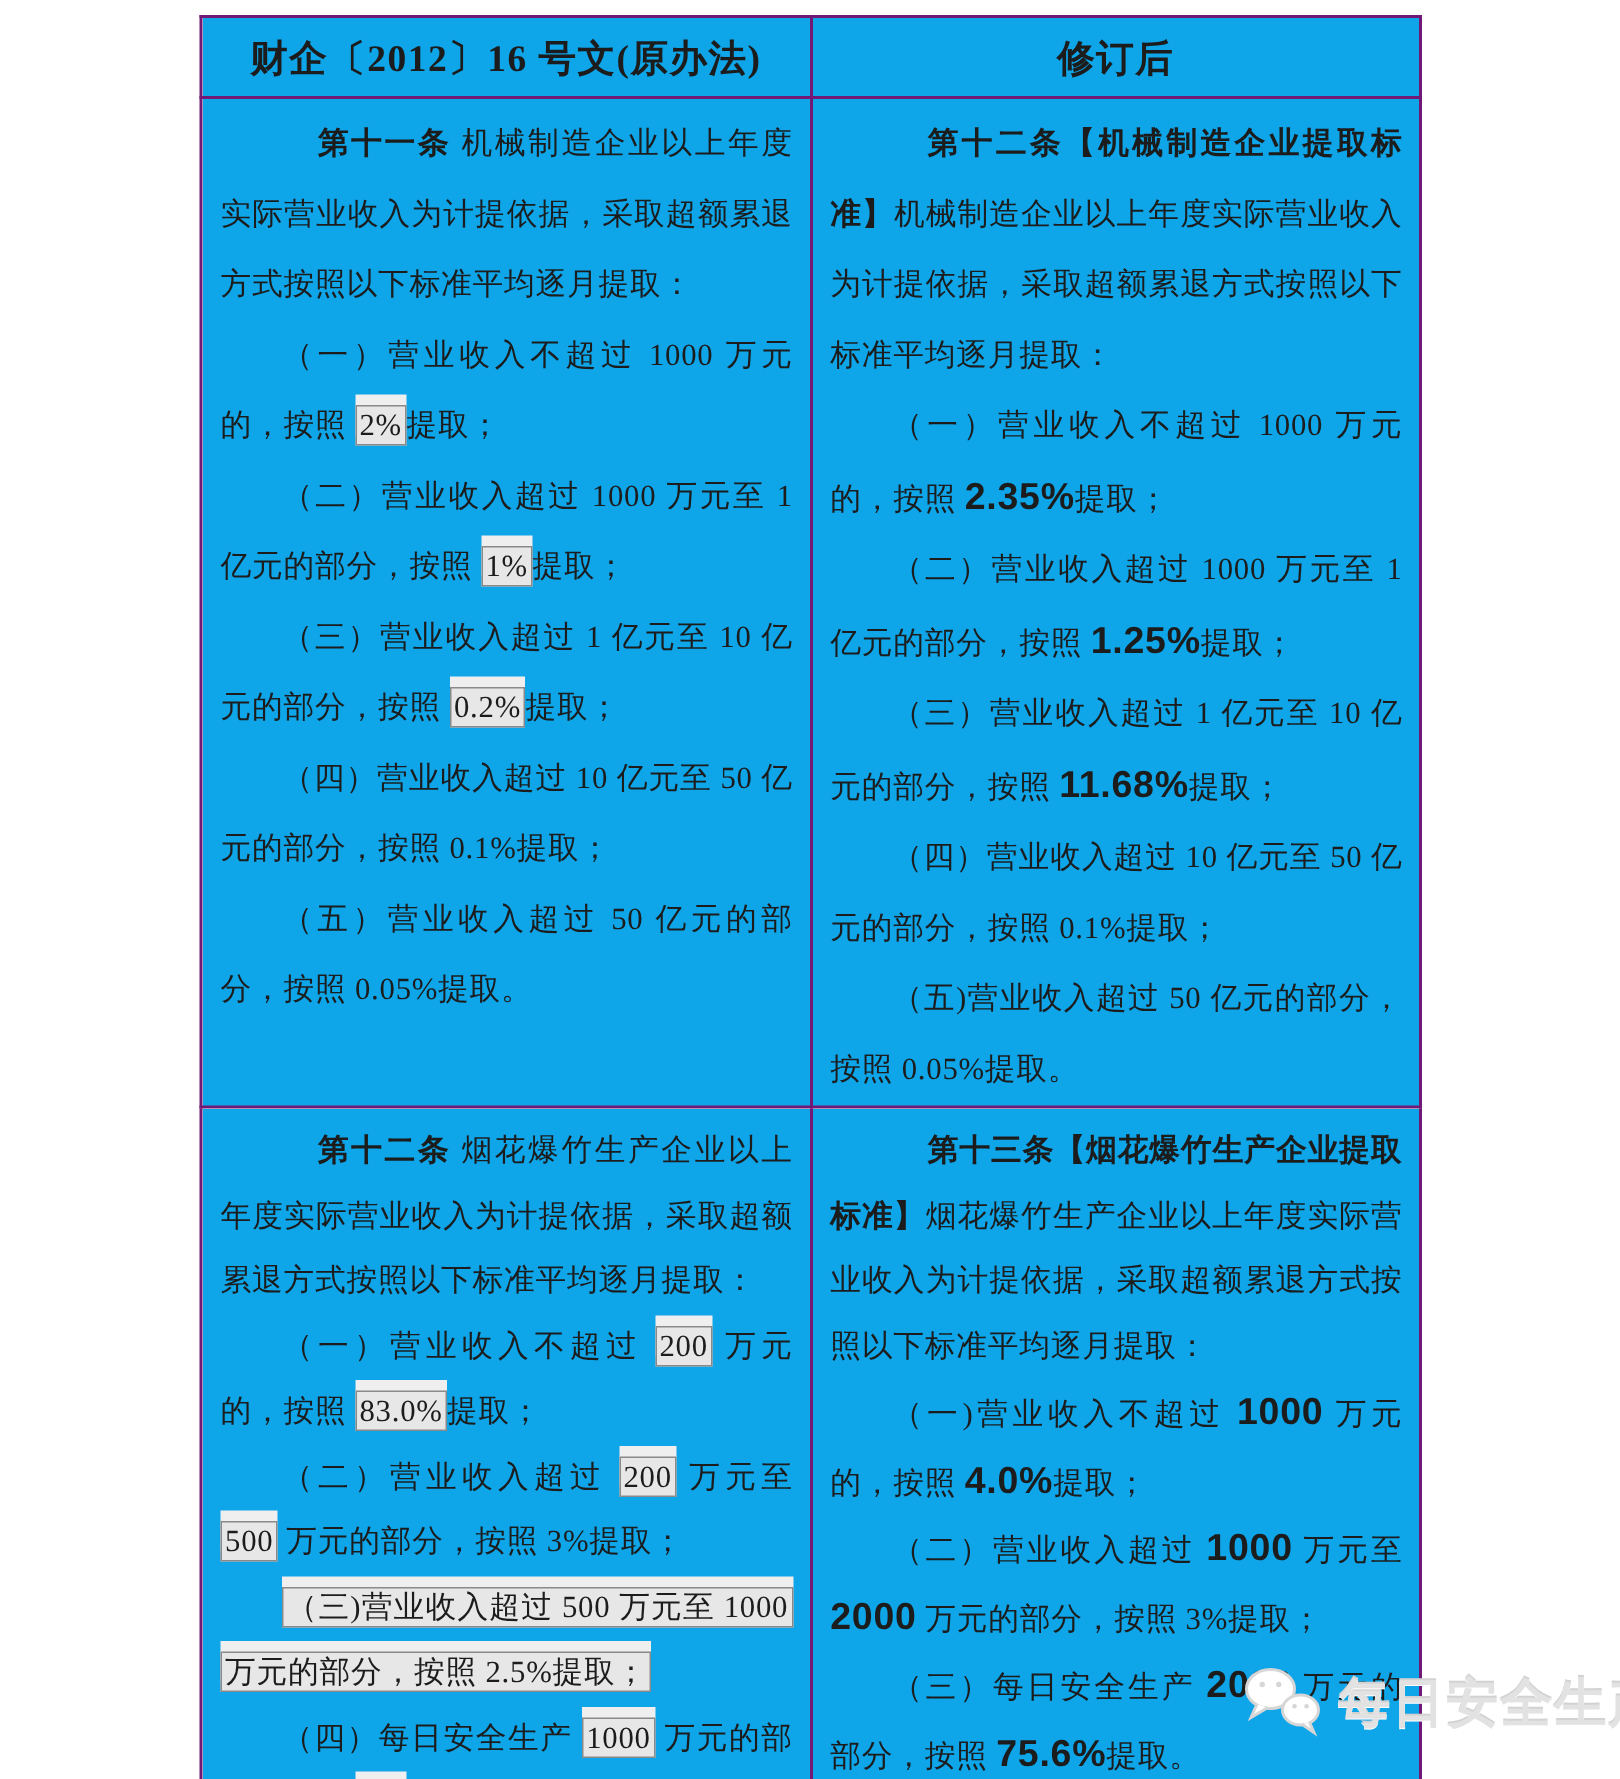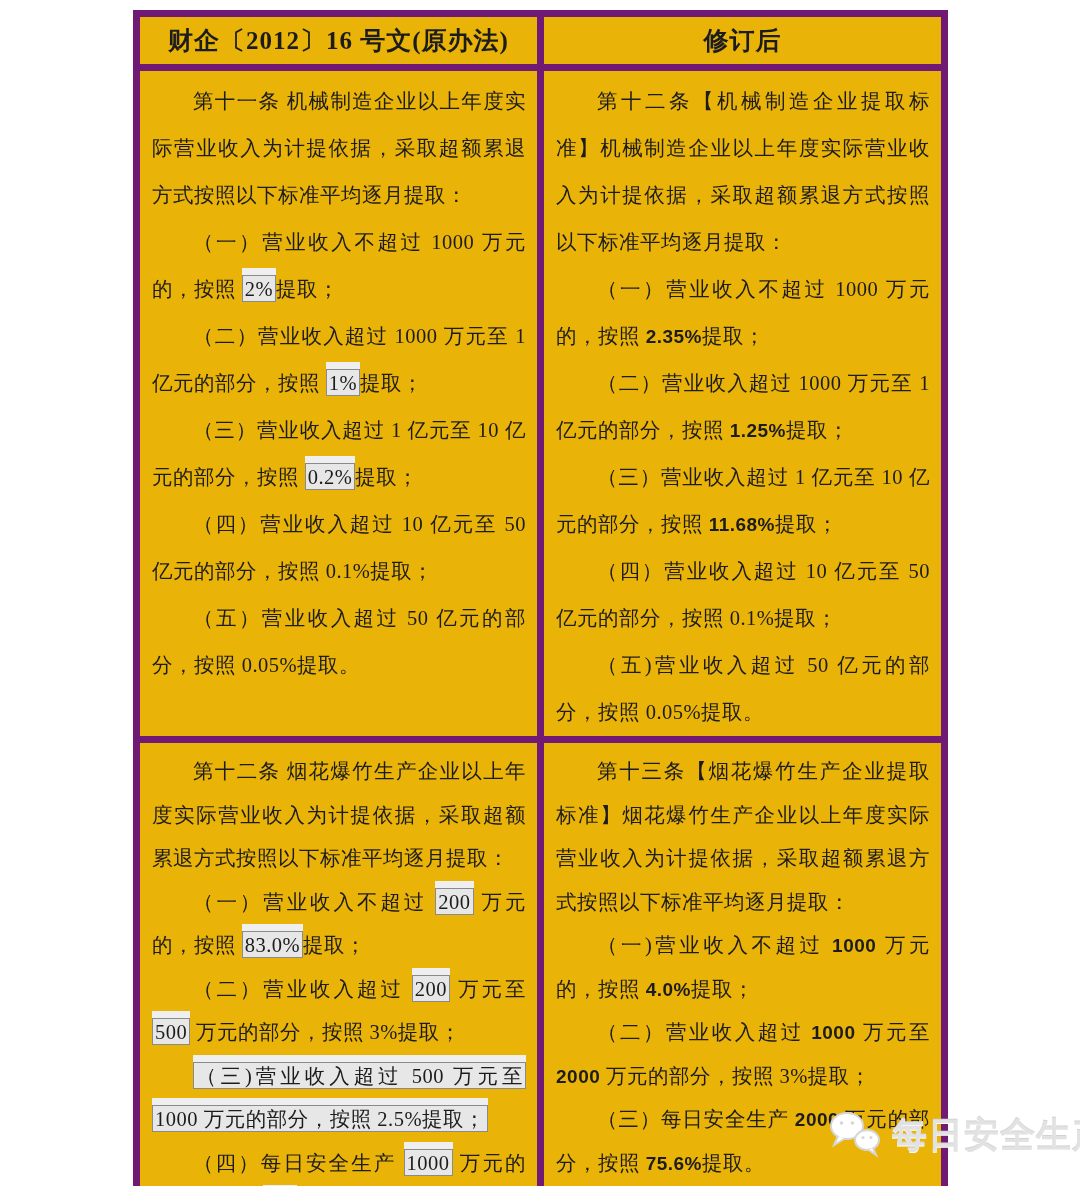--- a/index.html
+++ b/index.html
@@ -12,23 +12,23 @@
     overflow: hidden;
   }
   .doc-table {
     position: absolute;
     left: 133px; top: 10px;
     width: 815px; height: 1148px;
     border-collapse: collapse;
     table-layout: fixed;
   }
   .doc-table td {
-    border: 7px solid #701a75;
+    border: 2px solid #701a75;
     vertical-align: top;
-    background: #eab308;
+    background: #0ea5e9;
     overflow: hidden;
   }
   .hdr-cell {
     text-align: center;
     vertical-align: middle !important;
     font-weight: bold;
     font-size: 25px;
     letter-spacing: 1px;
     height: 54px;
   }
@@ -36,25 +36,25 @@
   .row2 td { height: 481px; }
   .cell { padding: 7px 11px 0 12px; }
   .row1 .cell p { line-height: 47px; }
   .row2 .cell p { line-height: 43.5px; }
   .cell p {
     font-size: 20.5px;
     text-align: justify;
     text-indent: 2em;
     letter-spacing: 0.5px;
   }
-  .run.bold { font-weight: normal; }
+  .run.bold { font-weight: bold; margin-left: 24px; }
   .run.sansbold {
     font-family: "Liberation Sans", "DejaVu Sans", sans-serif;
     font-weight: bold;
-    font-size: 19px;
+    font-size: 25px;
   }
   .run.hl {
     background: #e7e7e7;
     border: 1px solid #8a8a8a;
     padding: 2px 2px 1px 2px;
     box-shadow: 0 -7px 0 0 #efefef;
     -webkit-box-decoration-break: clone;
     box-decoration-break: clone;
   }
   .watermark {

